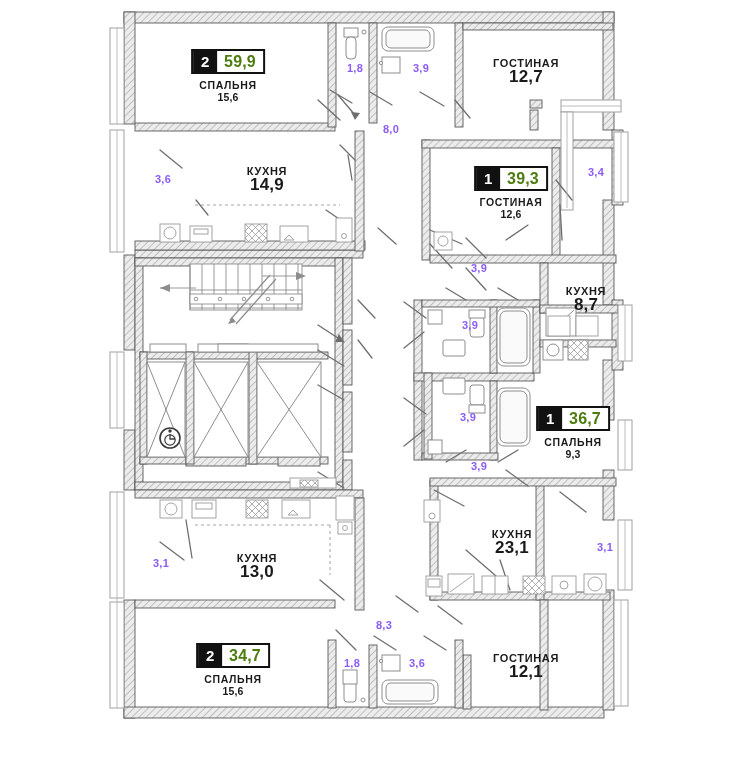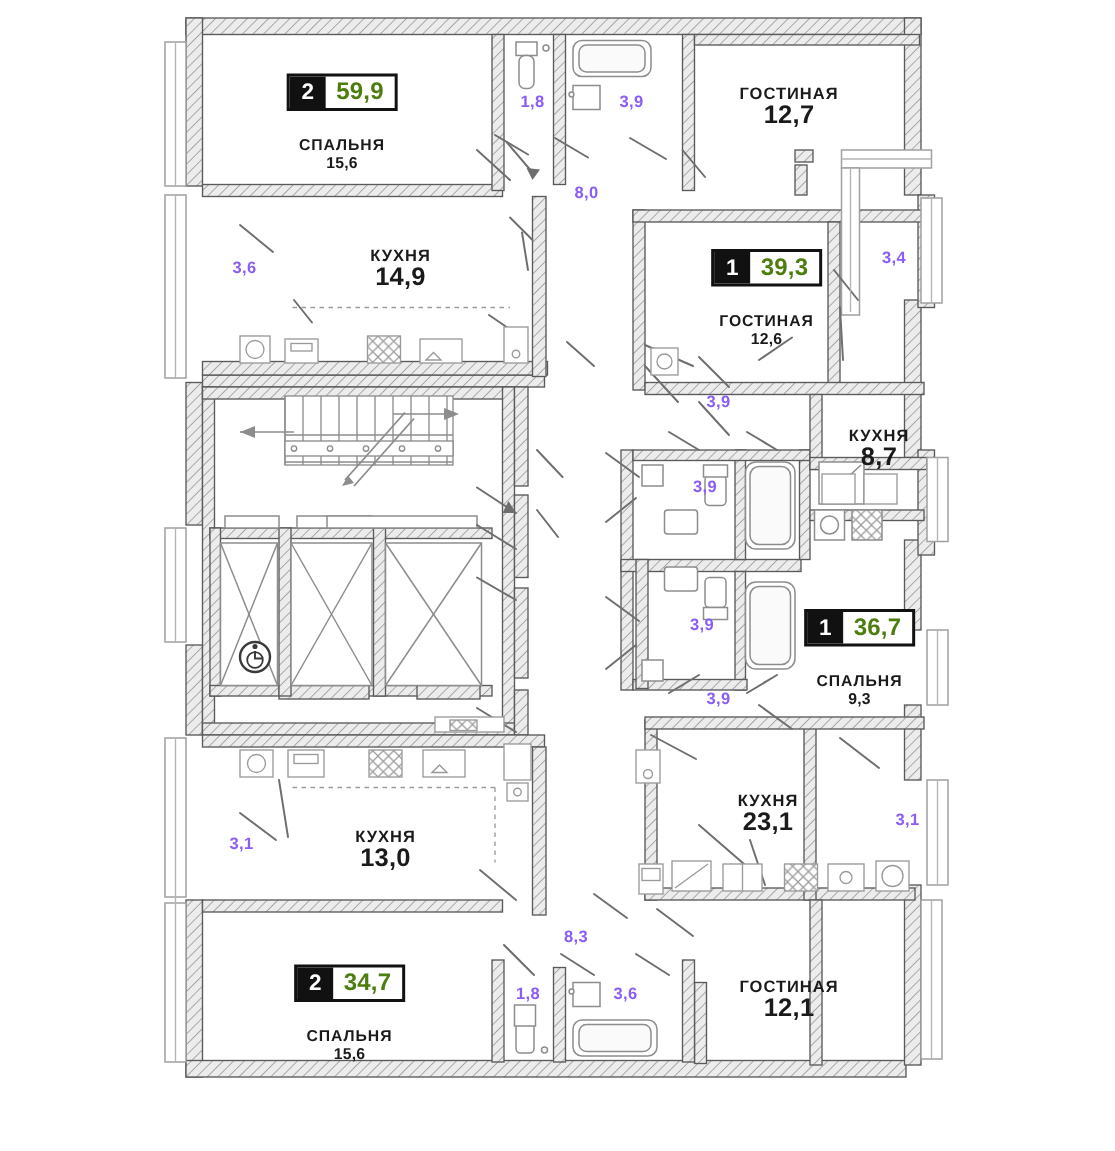--- a/index.html
+++ b/index.html
@@ -22,21 +22,21 @@
          display:flex;align-items:stretch;border:2px solid #111;
          background:#fff;height:25px;box-sizing:border-box;}
   .badge .rooms{background:#111;color:#fff;font-size:15px;font-weight:700;
         display:flex;align-items:center;justify-content:center;
         width:24px;box-sizing:border-box;}
   .badge .area{color:#4d7c0f;font-size:16px;font-weight:700;
         display:flex;align-items:center;justify-content:center;
         padding:4px 7px;box-sizing:border-box;letter-spacing:.01em;}
   .badge-wrap{position:absolute;transform:translate(-50%,0);text-align:center;}
   .badge-sub{font-size:10.5px;font-weight:700;letter-spacing:.06em;color:#1a1a1a;
-        margin-top:17px;line-height:12px;}
+        margin-top:5px;line-height:12px;}
   .badge-sub .a2{display:block;letter-spacing:.01em;}
 </style>
 </head>
 <body>
 
 <div id="stage">
 
 <svg id="plan" viewBox="0 0 743 767">
   <defs>
 

